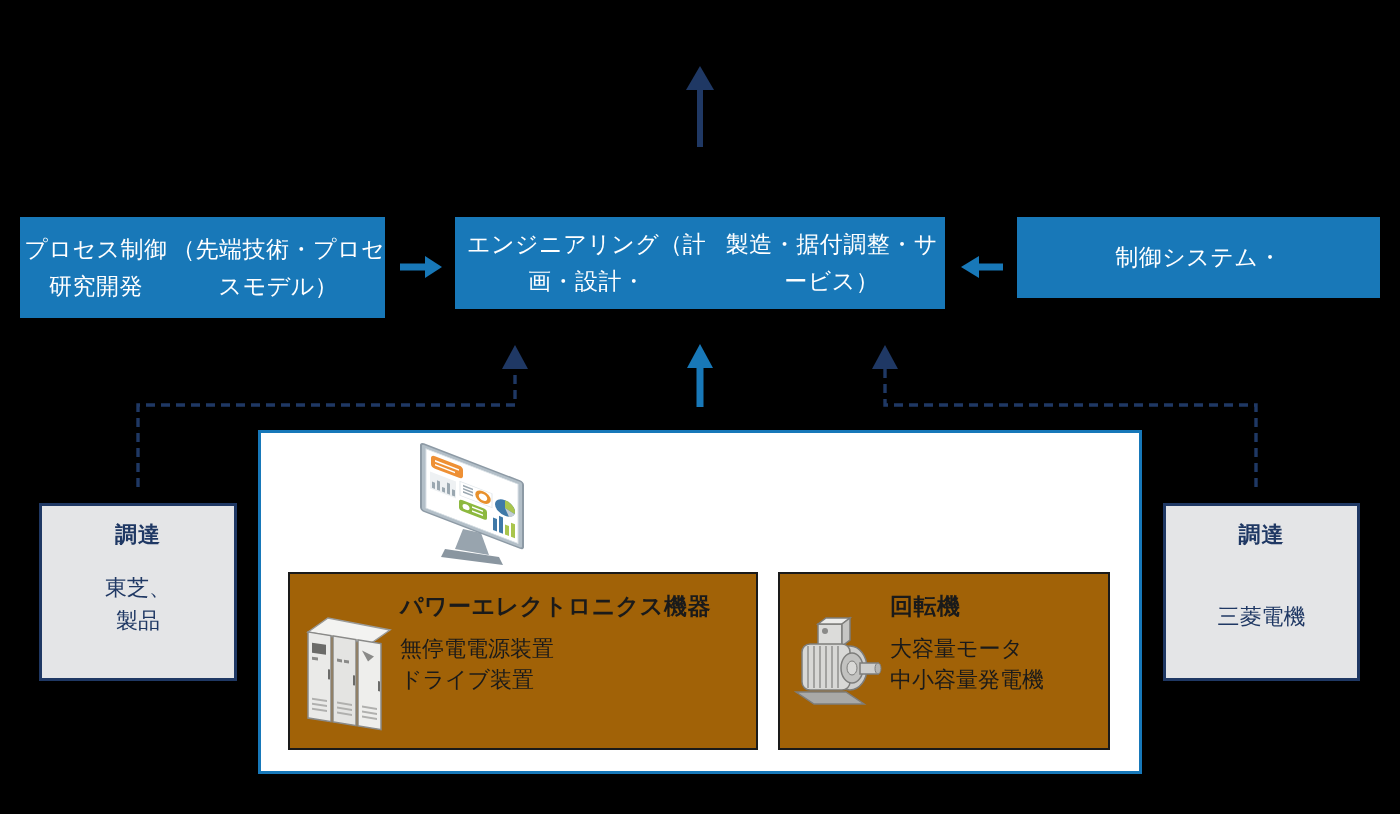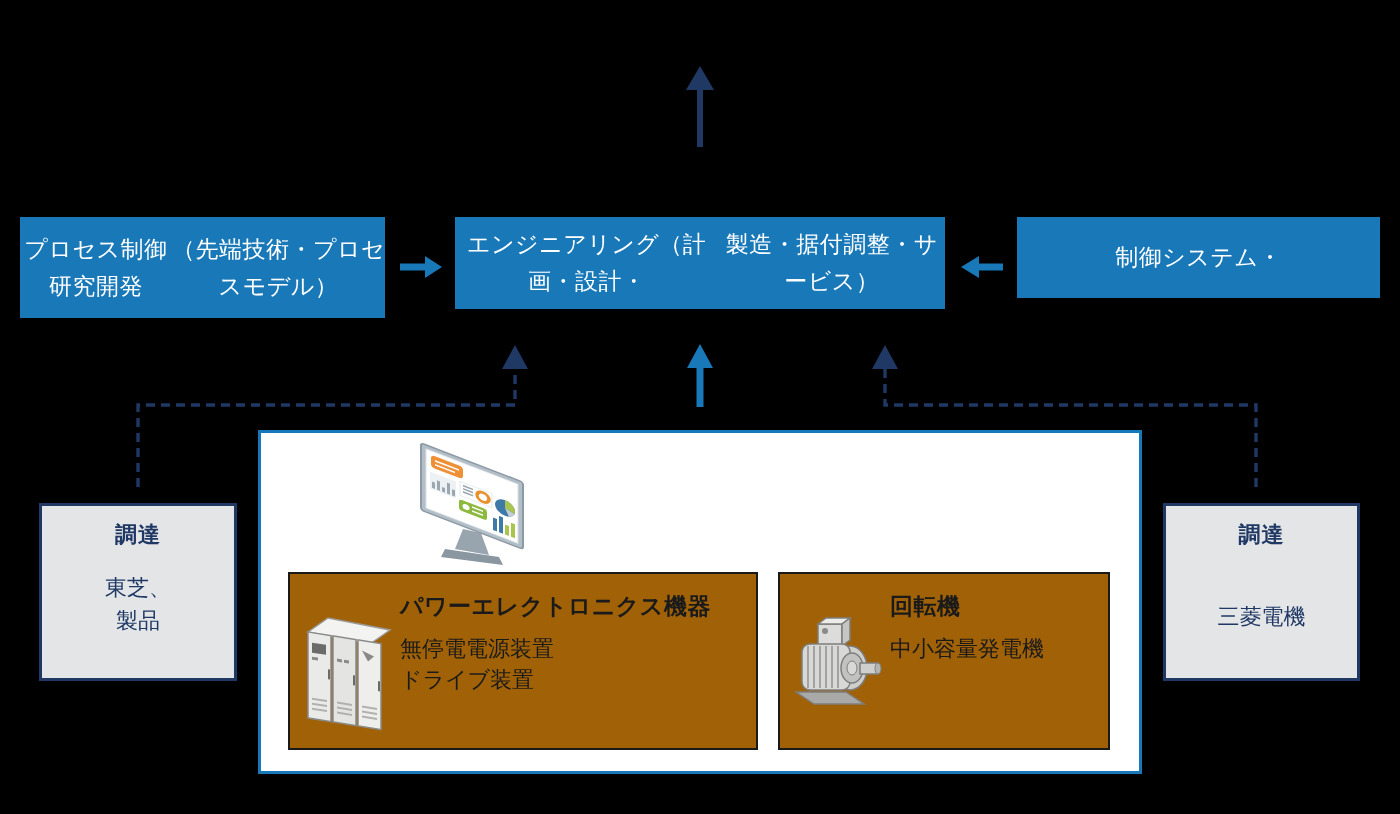--- a/index.html
+++ b/index.html
@@ -193,20 +193,21 @@
           <line x1="38" y1="32" x2="38" y2="74"></line>
             <line x1="44" y1="32" x2="44" y2="74"></line>
         </g>
         <ellipse cx="58" cy="54" rx="11" ry="15" fill="#c2c2c0" stroke="#7d7d7b" stroke-width="1.5"></ellipse>
         <ellipse cx="58" cy="54" rx="5" ry="7" fill="#d8d8d6" stroke="#7d7d7b" stroke-width="1"></ellipse>
         <rect x="66" y="49" width="18" height="11" fill="#cfcfcd" stroke="#7d7d7b" stroke-width="1.5"></rect>
         <ellipse cx="84" cy="54.5" rx="3" ry="5.5" fill="#b5b5b3" stroke="#7d7d7b" stroke-width="1"></ellipse>
       </svg>
       <div class="text-col">
         <div class="sub-title">回転機</div>
+        <div class="sub-item">大容量モータ</div>
         <div class="sub-item">中小容量発電機</div>
       </div>
     </div>
   </div>
 
   <div class="gray-box" style="left:39px;">
     <div class="gray-title">調達</div>
     <div class="gray-lines left-variant">
       <div>東芝、</div>
       <div>製品</div>

